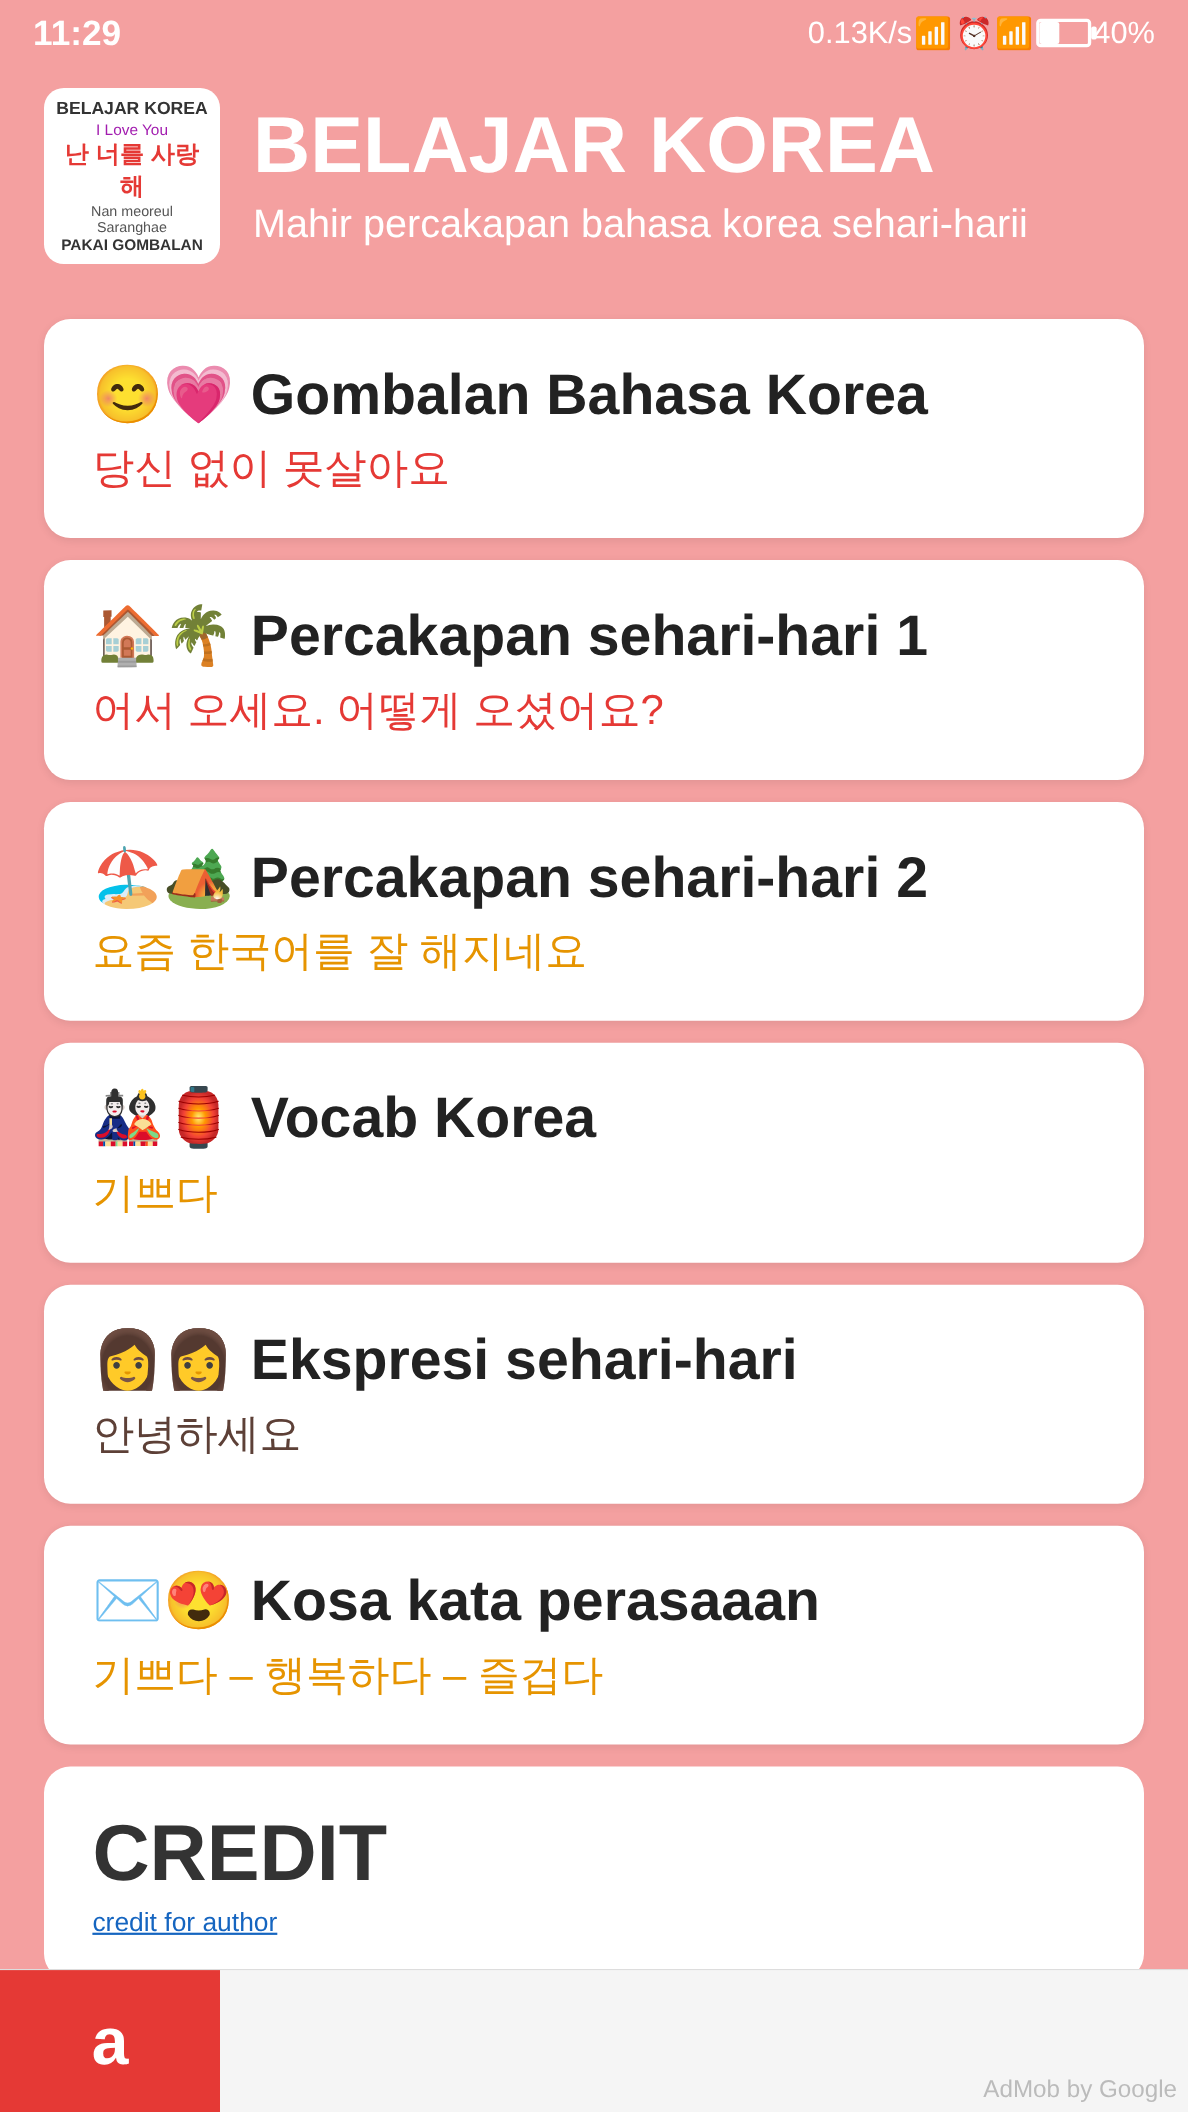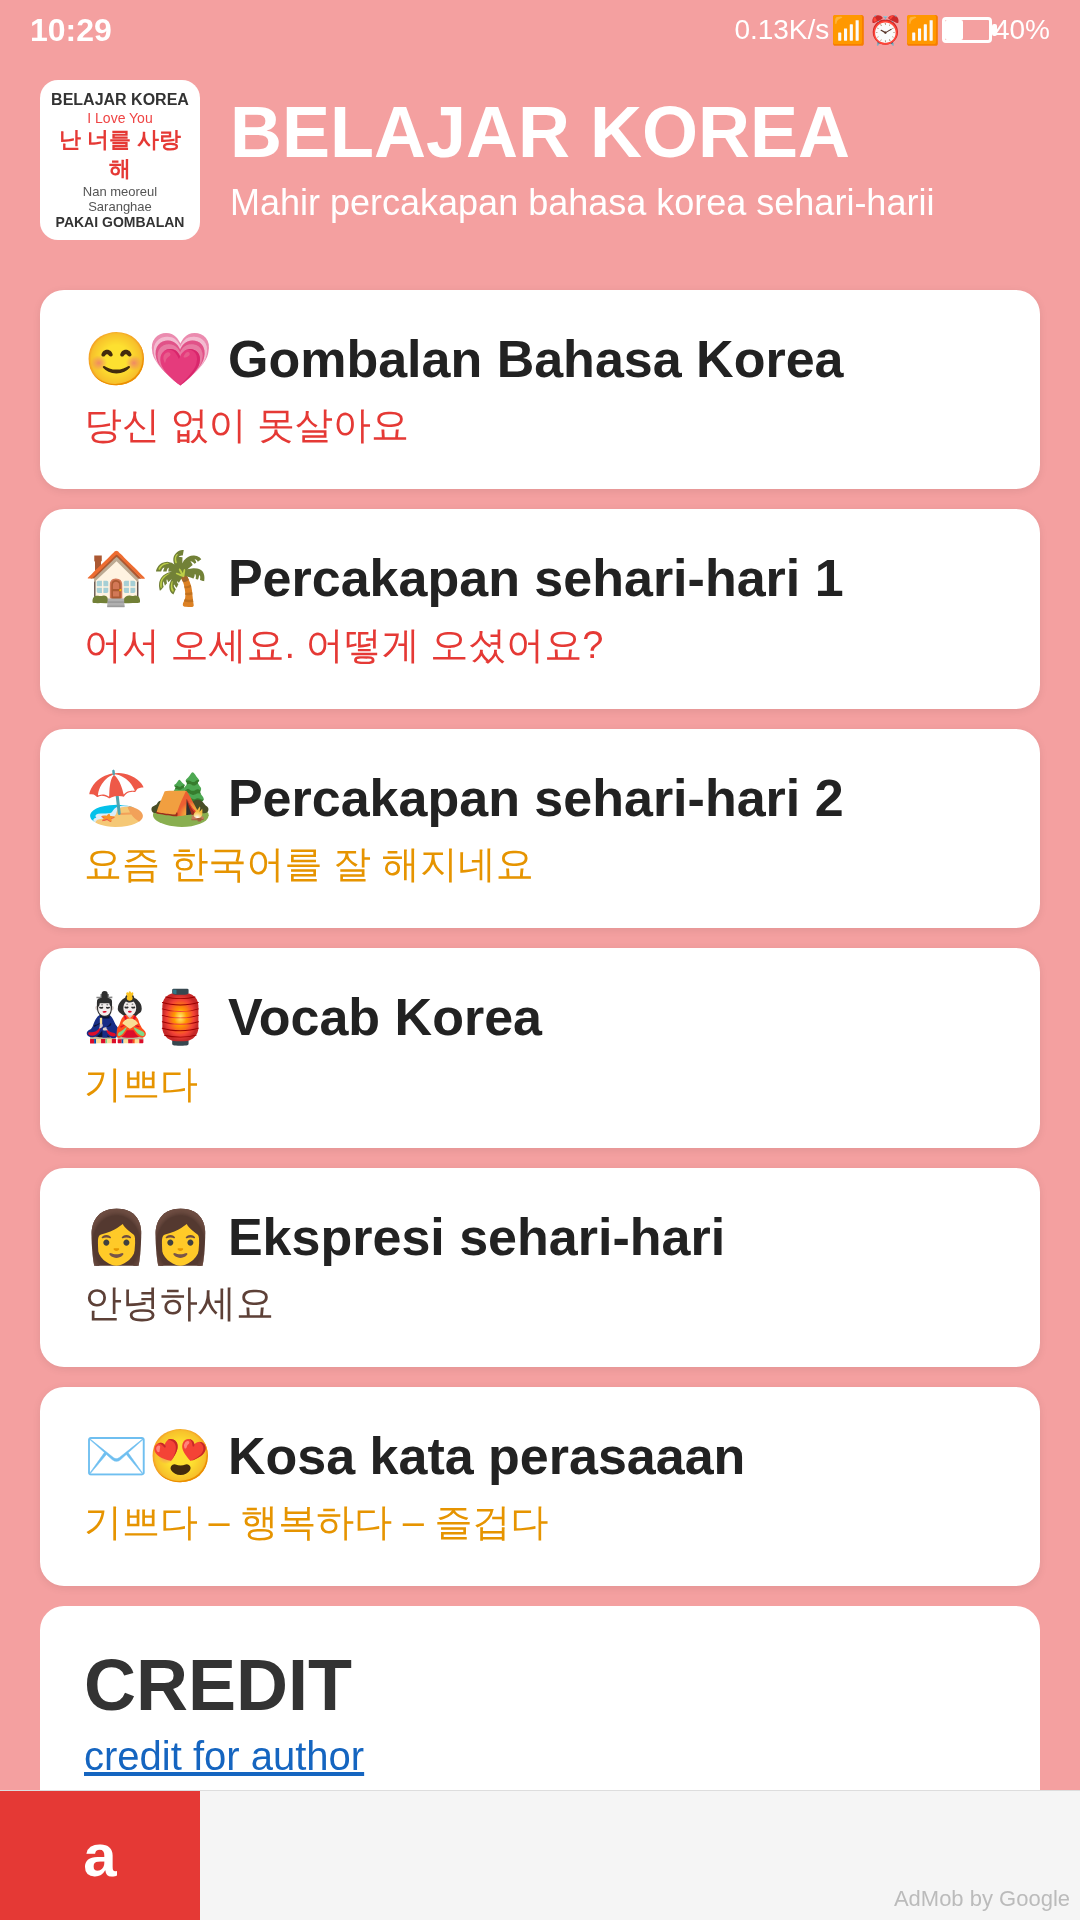--- a/index.html
+++ b/index.html
@@ -155,21 +155,21 @@
       border-radius: 24px;
       padding: 38px 44px;
       margin-bottom: 20px;
     }
     .credit-title {
       font-size: 72px;
       font-weight: 900;
       color: #333;
     }
     .credit-link {
-      font-size: 40px;
+      font-size: 24px;
       color: #1565c0;
       text-decoration: underline;
       margin-top: 8px;
       display: block;
     }
 
     
     .ad-banner {
       position: fixed;
       bottom: 0;
@@ -213,37 +213,37 @@
       bottom: 8px;
       right: 10px;
       font-size: 22px;
       color: #bbb;
     }
   </style>
 </head>
 <body>
 
 <div class="status-bar">
-  <div class="status-left">10:29</div>
+  <div class="status-left">11:29</div>
   <div class="status-right">
     <span>0.13K/s</span>
     <span>📶</span>
     <span>⏰</span>
     <span>📶</span>
     <div class="battery-icon">
       <div class="battery-fill"></div>
     </div>
     <span>40%</span>
   </div>
 </div>
 
 <div class="header">
   <div class="app-logo">
     <div class="logo-top-text">BELAJAR KOREA</div>
-    <div class="logo-top-text" style="font-size:14px; color:#ef4444; font-weight:normal;">I Love You</div>
+    <div class="logo-top-text" style="font-size:14px; color:#a21caf; font-weight:normal;">I Love You</div>
     <div class="logo-korean">난 너를 사랑해</div>
     <div class="logo-romanize">Nan meoreul Saranghae</div>
     <div class="logo-bottom-text">PAKAI GOMBALAN</div>
   </div>
   <div class="header-text">
     <div class="app-title">BELAJAR KOREA</div>
     <div class="app-subtitle">Mahir percakapan bahasa korea sehari-harii</div>
   </div>
 </div>
 

